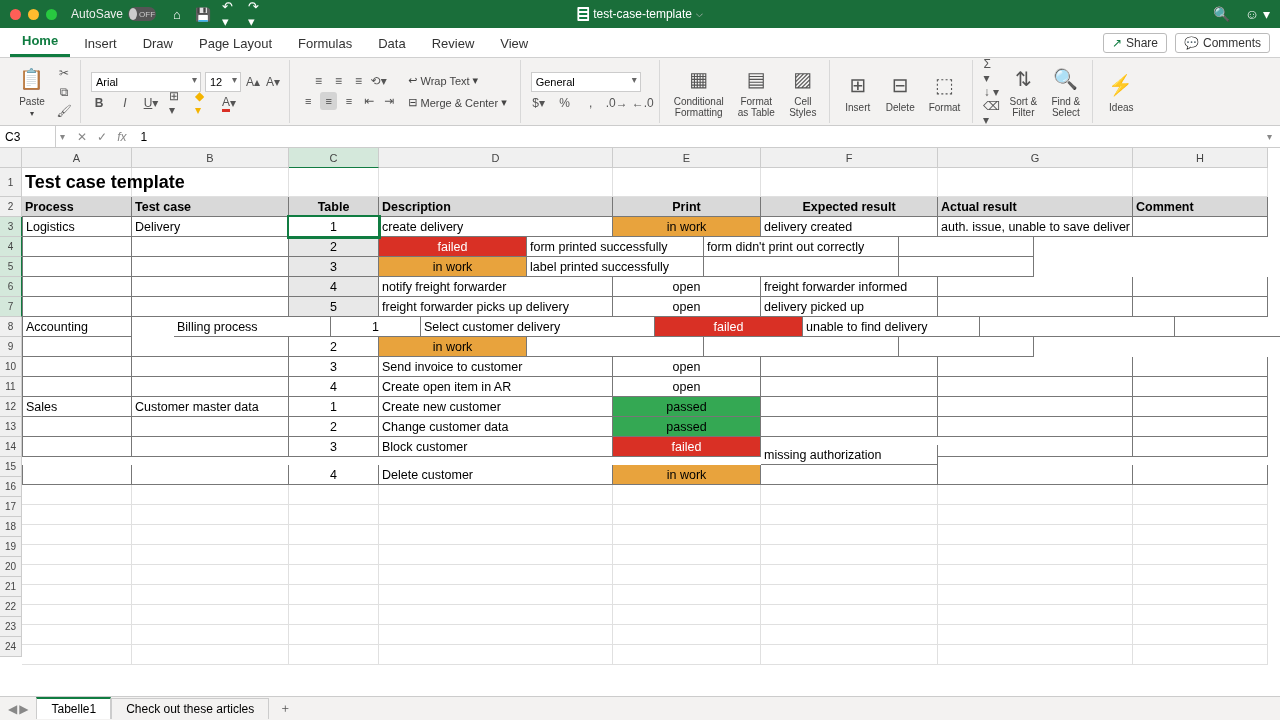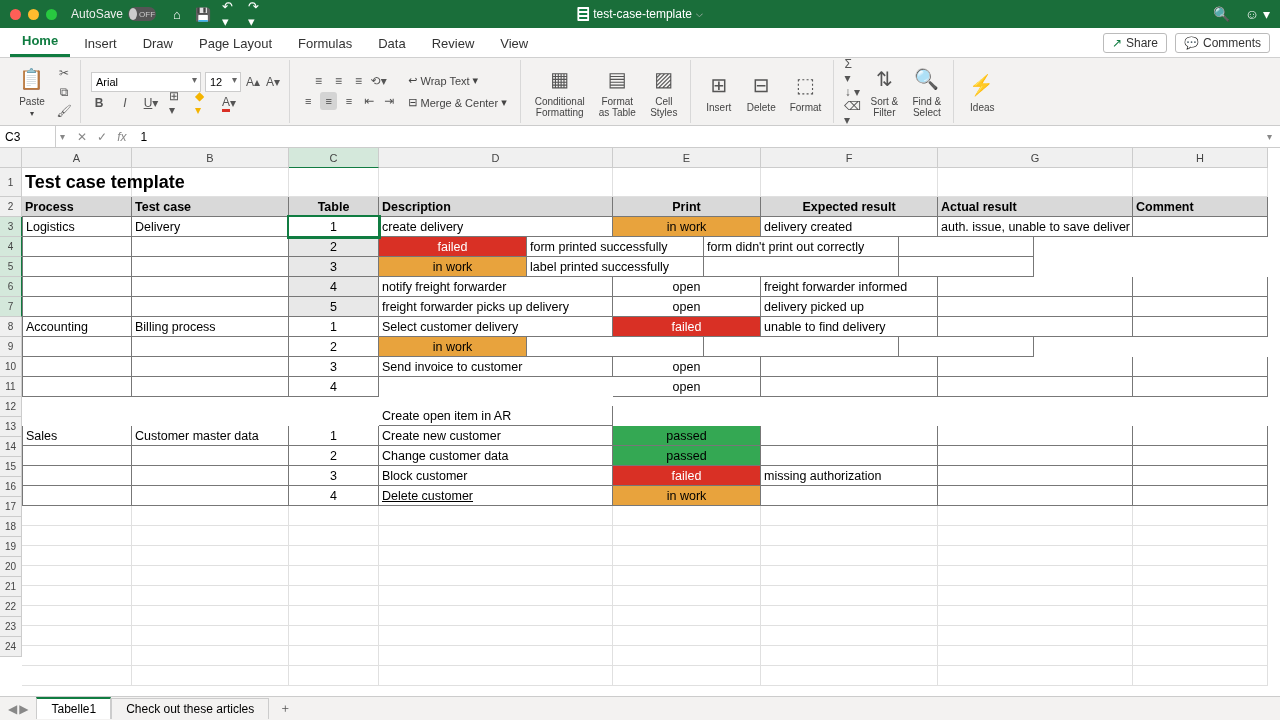--- a/index.html
+++ b/index.html
@@ -195,20 +195,32 @@
         <span class="ricon">⇤</span>
         <span class="ricon">⇥</span>
       </div>
     </div>
     <div class="rcol" style="align-items:flex-start">
       <div class="rbtn"><span>↩</span><span>Wrap Text</span>▾</div>
       <div class="rbtn"><span>⊟</span><span>Merge &amp; Center</span>▾</div>
     </div>
   </div>
   <div class="ribbon-group">
+    <div class="rcol" style="align-items:flex-start">
+      <span class="selwrap"><input class="font-select" style="width: 110px;" value="General"></span>
+      <div class="rrow" style="gap:10px">
+        <span class="ricon">$▾</span>
+        <span class="ricon">%</span>
+        <span class="ricon">,</span>
+        <span class="ricon">.0→</span>
+        <span class="ricon">←.0</span>
+      </div>
+    </div>
+  </div>
+  <div class="ribbon-group">
     <div class="big-btn">
         <div class="bicon">▦</div>
         <span style="white-space:pre">Conditional
 Formatting</span>
       </div>
     <div class="big-btn">
         <div class="bicon">▤</div>
         <span style="white-space:pre">Format
 as Table</span>
       </div>
@@ -371,21 +383,21 @@
         <div class="cell data" style="width: 157px;"></div>
         <div class="cell data center sel" style="width: 90px;">5</div>
         <div class="cell data" style="width: 234px;">freight forwarder picks up delivery</div>
         <div class="cell data status-open" style="width: 148px;">open</div>
         <div class="cell data" style="width: 177px;">delivery picked up</div>
         <div class="cell data" style="width: 195px;"></div>
         <div class="cell data" style="width: 135px;"></div>
       </div>
       <div class="cell-row">
         <div class="cell dataA" style="width: 110px;">Accounting</div>
-        <div class="cell data" style="width: 157px;">Billing process</div>
+        <div class="cell data" style="width: 157px; margin-left: 42px;">Billing process</div>
         <div class="cell data center" style="width: 90px;">1</div>
         <div class="cell data" style="width: 234px;">Select customer delivery</div>
         <div class="cell data status-failed" style="width: 148px;">failed</div>
         <div class="cell data" style="width: 177px;">unable to find delivery</div>
         <div class="cell data" style="width: 195px;"></div>
         <div class="cell data" style="width: 135px;"></div>
       </div>
       <div class="cell-row">
         <div class="cell dataA" style="width: 110px;"></div>
         <div class="cell data" style="width: 157px;"></div>
@@ -402,21 +414,21 @@
         <div class="cell data" style="width: 234px;">Send invoice to customer</div>
         <div class="cell data status-open" style="width: 148px;">open</div>
         <div class="cell data" style="width: 177px;"></div>
         <div class="cell data" style="width: 195px;"></div>
         <div class="cell data" style="width: 135px;"></div>
       </div>
       <div class="cell-row">
         <div class="cell dataA" style="width: 110px;"></div>
         <div class="cell data" style="width: 157px;"></div>
         <div class="cell data center" style="width: 90px;">4</div>
-        <div class="cell data" style="width: 234px; margin-top: 29px;">Create open item in AR</div>
+        <div class="cell data" style="width: 234px;">Create open item in AR</div>
         <div class="cell data status-open" style="width: 148px;">open</div>
         <div class="cell data" style="width: 177px;"></div>
         <div class="cell data" style="width: 195px;"></div>
         <div class="cell data" style="width: 135px;"></div>
       </div>
       <div class="cell-row">
         <div class="cell dataA" style="width: 110px;">Sales</div>
         <div class="cell data" style="width: 157px;">Customer master data</div>
         <div class="cell data center" style="width: 90px;">1</div>
         <div class="cell data" style="width: 234px;">Create new customer</div>
@@ -434,29 +446,29 @@
         <div class="cell data" style="width: 177px;"></div>
         <div class="cell data" style="width: 195px;"></div>
         <div class="cell data" style="width: 135px;"></div>
       </div>
       <div class="cell-row">
         <div class="cell dataA" style="width: 110px;"></div>
         <div class="cell data" style="width: 157px;"></div>
         <div class="cell data center" style="width: 90px;">3</div>
         <div class="cell data" style="width: 234px;">Block customer</div>
         <div class="cell data status-failed" style="width: 148px;">failed</div>
-        <div class="cell data" style="width: 177px;">missing authorization</div>
+        <div class="cell data" style="width: 177px; margin-top: 8px;">missing authorization</div>
         <div class="cell data" style="width: 195px;"></div>
         <div class="cell data" style="width: 135px;"></div>
       </div>
       <div class="cell-row">
         <div class="cell dataA" style="width: 110px;"></div>
         <div class="cell data" style="width: 157px;"></div>
         <div class="cell data center" style="width: 90px;">4</div>
-        <div class="cell data" style="width: 234px; text-decoration: underline;">Delete customer</div>
+        <div class="cell data" style="width: 234px;">Delete customer</div>
         <div class="cell data status-inwork" style="width: 148px;">in work</div>
         <div class="cell data" style="width: 177px;"></div>
         <div class="cell data" style="width: 195px;"></div>
         <div class="cell data" style="width: 135px;"></div>
       </div>
       <div class="cell-row">
         <div class="cell" style="width: 110px;"></div>
         <div class="cell" style="width: 157px;"></div>
         <div class="cell" style="width: 90px;"></div>
         <div class="cell" style="width: 234px;"></div>

